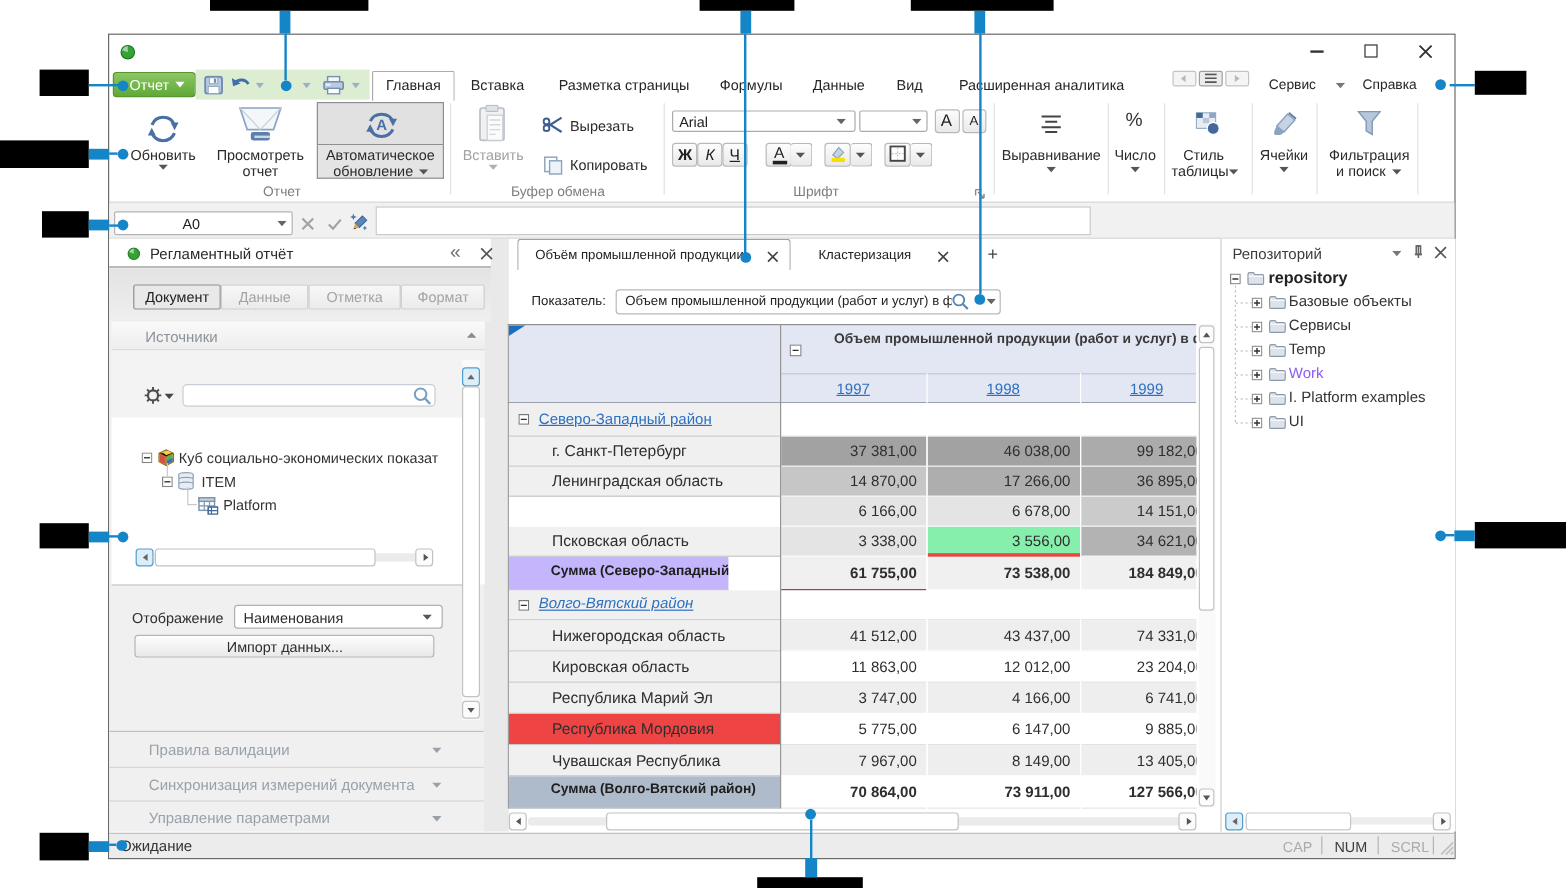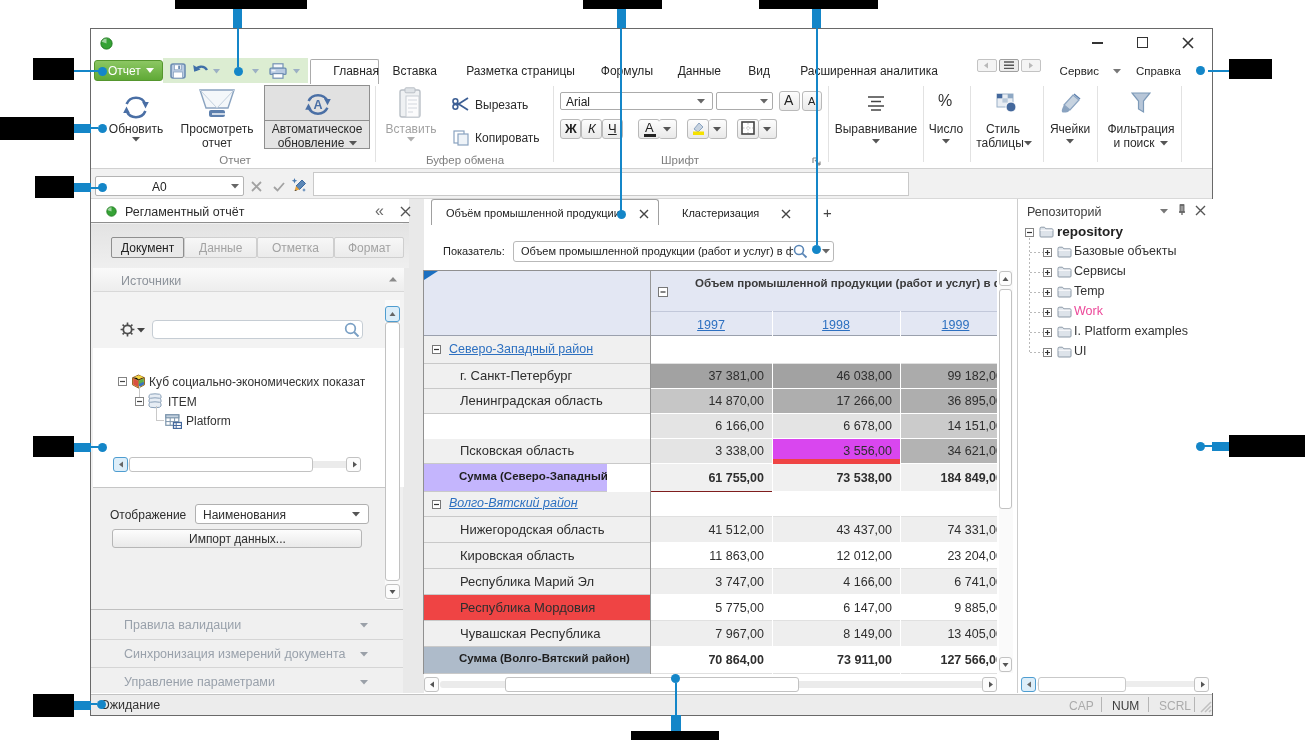--- a/index.html
+++ b/index.html
@@ -9,21 +9,21 @@
 .txt { position:absolute; white-space:nowrap; }
 
 #win { left:90px; top:28px; width:1123px; height:688px; border:1px solid #696969; background:#fff; }
 
 .ann { position:absolute; background:#000; }
 .bluebox { position:absolute; background:#1486c8; }
 .dot { position:absolute; width:9px; height:9px; border-radius:50%; background:#1486c8; }
 .vline { position:absolute; width:2px; background:#1486c8; }
 .hline { position:absolute; height:2px; background:#1486c8; }
 
-.rtab { position:absolute; top:59px; height:24px; line-height:24px; font-size:12px; color:#262626; text-align:right; }
+.rtab { position:absolute; top:59px; height:24px; line-height:24px; font-size:12px; color:#262626; text-align:center; }
 .grplabel { position:absolute; top:154px; font-size:11.5px; color:#7e7e7e; text-align:center; }
 .vsep { position:absolute; top:86px; height:76px; width:1px; background:#e2e2e2; }
 .biglabel { position:absolute; font-size:12px; color:#2b2b2b; text-align:center; line-height:14px; }
 .fbtn { position:absolute; border:1px solid #b9b9b9; border-radius:3px; background:linear-gradient(#fdfdfd,#e9e9e9); }
 
 .acc { position:absolute; left:91px; width:312px; font-size:12.5px; color:#99a1ab; }
 
 .cell { position:absolute; overflow:hidden; font-size:12px; white-space:nowrap; }
 .num { text-align:right; padding-right:8px; font-size:12.5px; color:#2e2e2e; }
 a.lnk { color:#2d70c0; text-decoration:underline; font-size:12.5px; }
@@ -484,21 +484,21 @@
 <div class="cell num" style="left:228px; top:119px; width:121px; height:25px; background:#c6c6c6; border-bottom:1px solid #ffffff; line-height:25px; ">14 870,00</div>
 <div class="cell num" style="left:350px; top:119px; width:127px; height:25px; background:#aeaeae; border-bottom:1px solid #ffffff; line-height:25px; ">17 266,00</div>
 <div class="cell num" style="left:478px; top:119px; width:110px; height:25px; background:#aeaeae; border-bottom:1px solid #ffffff; line-height:25px; ">36 895,00</div>
 <div class="cell num" style="left:228px; top:144px; width:121px; height:25px; background:#e4e4e4; border-bottom:1px solid #ffffff; line-height:25px; ">6 166,00</div>
 <div class="cell num" style="left:350px; top:144px; width:127px; height:25px; background:#e4e4e4; border-bottom:1px solid #ffffff; line-height:25px; ">6 678,00</div>
 <div class="cell num" style="left:478px; top:144px; width:110px; height:25px; background:#cbcbcb; border-bottom:1px solid #ffffff; line-height:25px; ">14 151,00</div>
 <div class="cell" style="left:1px; top:169px; width:226px; height:25px; background:#f0f0f0; border-bottom:1px solid #c9c9c9;">
 <div style="position:absolute; left:36px; top:4px; color:#2e2e2e; font-size:13px;">Псковская область</div>
 </div>
 <div class="cell num" style="left:228px; top:169px; width:121px; height:25px; background:#e4e4e4; border-bottom:1px solid #ffffff; line-height:25px; ">3 338,00</div>
-<div class="cell num" style="left:350px; top:169px; width:127px; height:25px; background:#d946ef; border-bottom:5px solid #ef4444; line-height:25px; ">3 556,00</div>
+<div class="cell num" style="left:350px; top:169px; width:127px; height:25px; background:#86efac; border-bottom:3px solid #ef4444; line-height:25px; ">3 556,00</div>
 <div class="cell num" style="left:478px; top:169px; width:110px; height:25px; background:#b3b3b3; border-bottom:1px solid #ffffff; line-height:25px; ">34 621,00</div>
 <div class="cell" style="left:1px; top:194px; width:183px; height:28px; background:#c4b5fd; border-bottom:1px solid #c9c9c9;">
 <div style="position:absolute; left:35px; top:6px; font-weight:bold; color:#1e1e1e; font-size:11.5px;">Сумма (Северо-Западный район)</div>
 </div>
 <div class="cell num" style="left:228px; top:194px; width:121px; height:28px; background:#f0f0f0; border-bottom:1px solid #7f1d1d; line-height:28px; font-weight:bold;">61 755,00</div>
 <div class="cell num" style="left:350px; top:194px; width:127px; height:28px; background:#f0f0f0; border-bottom:1px solid #ffffff; line-height:28px; font-weight:bold;">73 538,00</div>
 <div class="cell num" style="left:478px; top:194px; width:110px; height:28px; background:#f0f0f0; border-bottom:1px solid #ffffff; line-height:28px; font-weight:bold;">184 849,00</div>
 <div class="cell" style="left:1px; top:222px; width:226px; height:25px; background:#f0f0f0; border-bottom:1px solid #c9c9c9;font-style:italic;">
 <svg style="position:absolute; left:8px; top:8px;" width="9" height="9" viewBox="0 0 9 9">
           <rect x="0.5" y="0.5" width="8" height="8" fill="#fff" stroke="#777"></rect>
@@ -629,21 +629,21 @@
 <div class="txt" style="left:1074px; top:284px; font-size:12.5px; color:#333;">Temp</div>
 <div class="abs" style="left:1030px; top:312px; width:13px; height:1px; background-image:linear-gradient(90deg,#b9b9b9 50%, transparent 50%); background-size:4px 1px;"></div>
 <svg class="abs" style="left:1043px; top:308px;" width="9" height="9" viewBox="0 0 9 9">
       <rect x="0.5" y="0.5" width="8" height="8" fill="#fff" stroke="#848484"></rect>
       <path d="M2 4.5 H7 M4.5 2 V7" stroke="#333" stroke-width="1.2"></path>
     </svg>
 <svg class="abs" style="left:1057px; top:305px;" width="15" height="13" viewBox="0 0 15 13">
  <path d="M1 3.5 Q1 2.2 2.2 2.2 L5.5 2.2 L6.8 3.8 L13 3.8 Q14 3.8 14 5 L14 11 Q14 12 13 12 L2 12 Q1 12 1 11 Z" fill="#dde3ea" stroke="#8d9aa8" stroke-width="1"></path>
  <path d="M1.4 5.2 H13.6" stroke="#fff" stroke-width="1"></path>
 </svg>
-<div class="txt" style="left:1074px; top:304px; font-size:12.5px; color:#ec4899;">Work</div>
+<div class="txt" style="left:1074px; top:304px; font-size:12.5px; color:#8b5cf6;">Work</div>
 <div class="abs" style="left:1030px; top:332px; width:13px; height:1px; background-image:linear-gradient(90deg,#b9b9b9 50%, transparent 50%); background-size:4px 1px;"></div>
 <svg class="abs" style="left:1043px; top:328px;" width="9" height="9" viewBox="0 0 9 9">
       <rect x="0.5" y="0.5" width="8" height="8" fill="#fff" stroke="#848484"></rect>
       <path d="M2 4.5 H7 M4.5 2 V7" stroke="#333" stroke-width="1.2"></path>
     </svg>
 <svg class="abs" style="left:1057px; top:325px;" width="15" height="13" viewBox="0 0 15 13">
  <path d="M1 3.5 Q1 2.2 2.2 2.2 L5.5 2.2 L6.8 3.8 L13 3.8 Q14 3.8 14 5 L14 11 Q14 12 13 12 L2 12 Q1 12 1 11 Z" fill="#dde3ea" stroke="#8d9aa8" stroke-width="1"></path>
  <path d="M1.4 5.2 H13.6" stroke="#fff" stroke-width="1"></path>
 </svg>
 <div class="txt" style="left:1074px; top:324px; font-size:12.5px; color:#333;">I. Platform examples</div>

